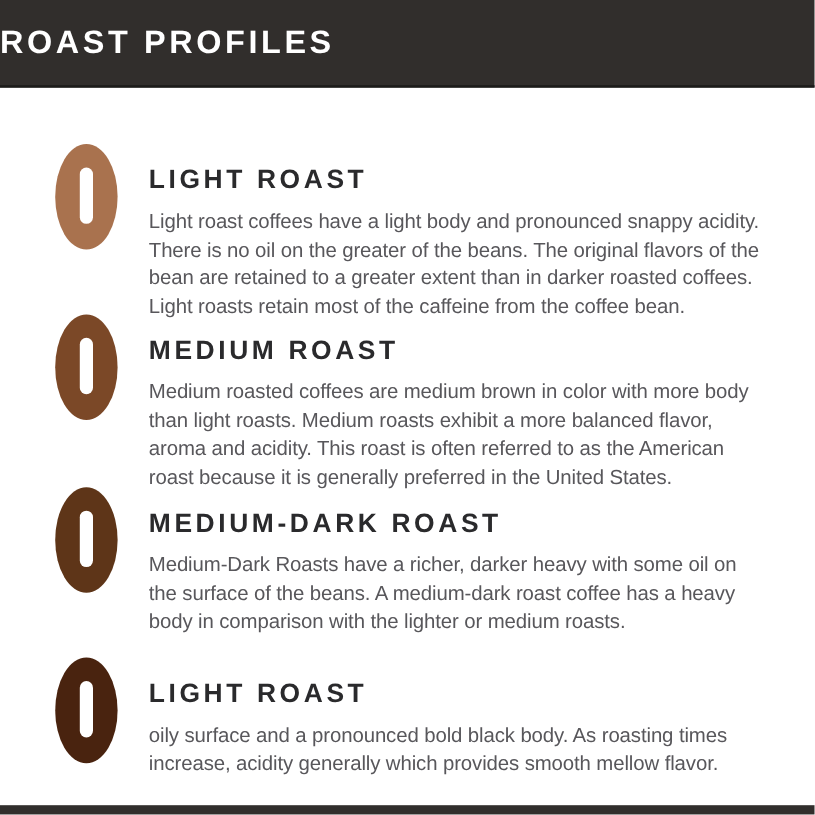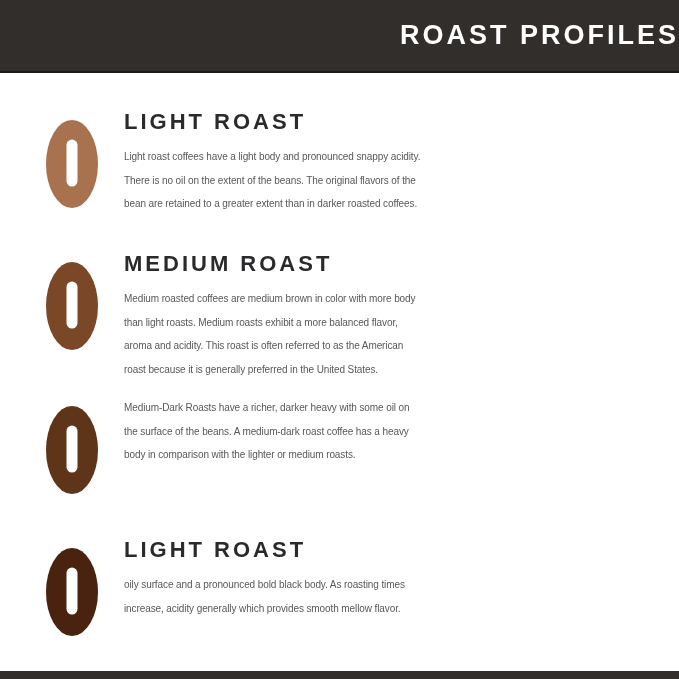--- a/index.html
+++ b/index.html
@@ -13,21 +13,21 @@
   }
   
   .header {
     position: absolute;
     top: 0; left: 0; right: 0;
     height: 71px;
     background: #312E2C;
     border-bottom: 2px solid #1C1B1A;
     display: flex;
     align-items: center;
-    justify-content: flex-end;
+    justify-content: flex-start;
   }
   .header .title {
     color: #ffffff;
     font-size: 27px;
     font-weight: bold;
     letter-spacing: 3px;
   }
   
   .section {
     position: absolute;
@@ -51,31 +51,31 @@
   .bean .slit {
     position: absolute;
     left: 50%;
     top: 50%;
     transform: translate(-50%, -52%);
     width: 11px;
     height: 47px;
     background: #ffffff;
     border-radius: 6px;
   }
-  .content { flex: 1; padding-right: 4px; }
+  .content { flex: 1; padding-right: 4px; margin-top: 28px; }
   .roast-title {
     margin: 0 0 11px 0;
     font-size: 22px;
     font-weight: bold;
     letter-spacing: 3px;
     color: #2A2A2C;
     line-height: 1.1;
   }
   .desc .line {
-    font-size: 10px;
+    font-size: 17px;
     line-height: 23.5px;
     color: #58575B;
     letter-spacing: -0.1px;
     white-space: nowrap;
   }
   
   .footer {
     position: absolute;
     left: 0; right: 0; bottom: 0;
     height: 8px;
@@ -94,22 +94,23 @@
   <div class="section" style="top:110px">
     <div class="icon-col">
       <div class="bean" style="background-color: rgb(169, 114, 78);">
         <div class="slit"></div>
       </div>
     </div>
     <div class="content">
       <h2 class="roast-title">LIGHT ROAST</h2>
       <div class="desc">
         <div class="line">Light roast coffees have a light body and pronounced snappy acidity.</div>
-        <div class="line">There is no oil on the extent of the beans. The original flavors of the</div>
+        <div class="line">There is no oil on the greater of the beans. The original flavors of the</div>
         <div class="line">bean are retained to a greater extent than in darker roasted coffees.</div>
+        <div class="line">Light roasts retain most of the caffeine from the coffee bean.</div>
       </div>
     </div>
   </div>
 
   <div class="section" style="top:252px">
     <div class="icon-col">
       <div class="bean" style="background-color: rgb(123, 72, 39);">
         <div class="slit"></div>
       </div>
     </div>
@@ -124,20 +125,21 @@
     </div>
   </div>
 
   <div class="section" style="top:396px">
     <div class="icon-col">
       <div class="bean" style="background-color: rgb(94, 53, 24);">
         <div class="slit"></div>
       </div>
     </div>
     <div class="content">
+      <h2 class="roast-title">MEDIUM-DARK ROAST</h2>
       <div class="desc">
         <div class="line">Medium-Dark Roasts have a richer, darker heavy with some oil on</div>
         <div class="line">the surface of the beans. A medium-dark roast coffee has a heavy</div>
         <div class="line">body in comparison with the lighter or medium roasts.</div>
       </div>
     </div>
   </div>
 
   <div class="section" style="top:538px">
     <div class="icon-col">

